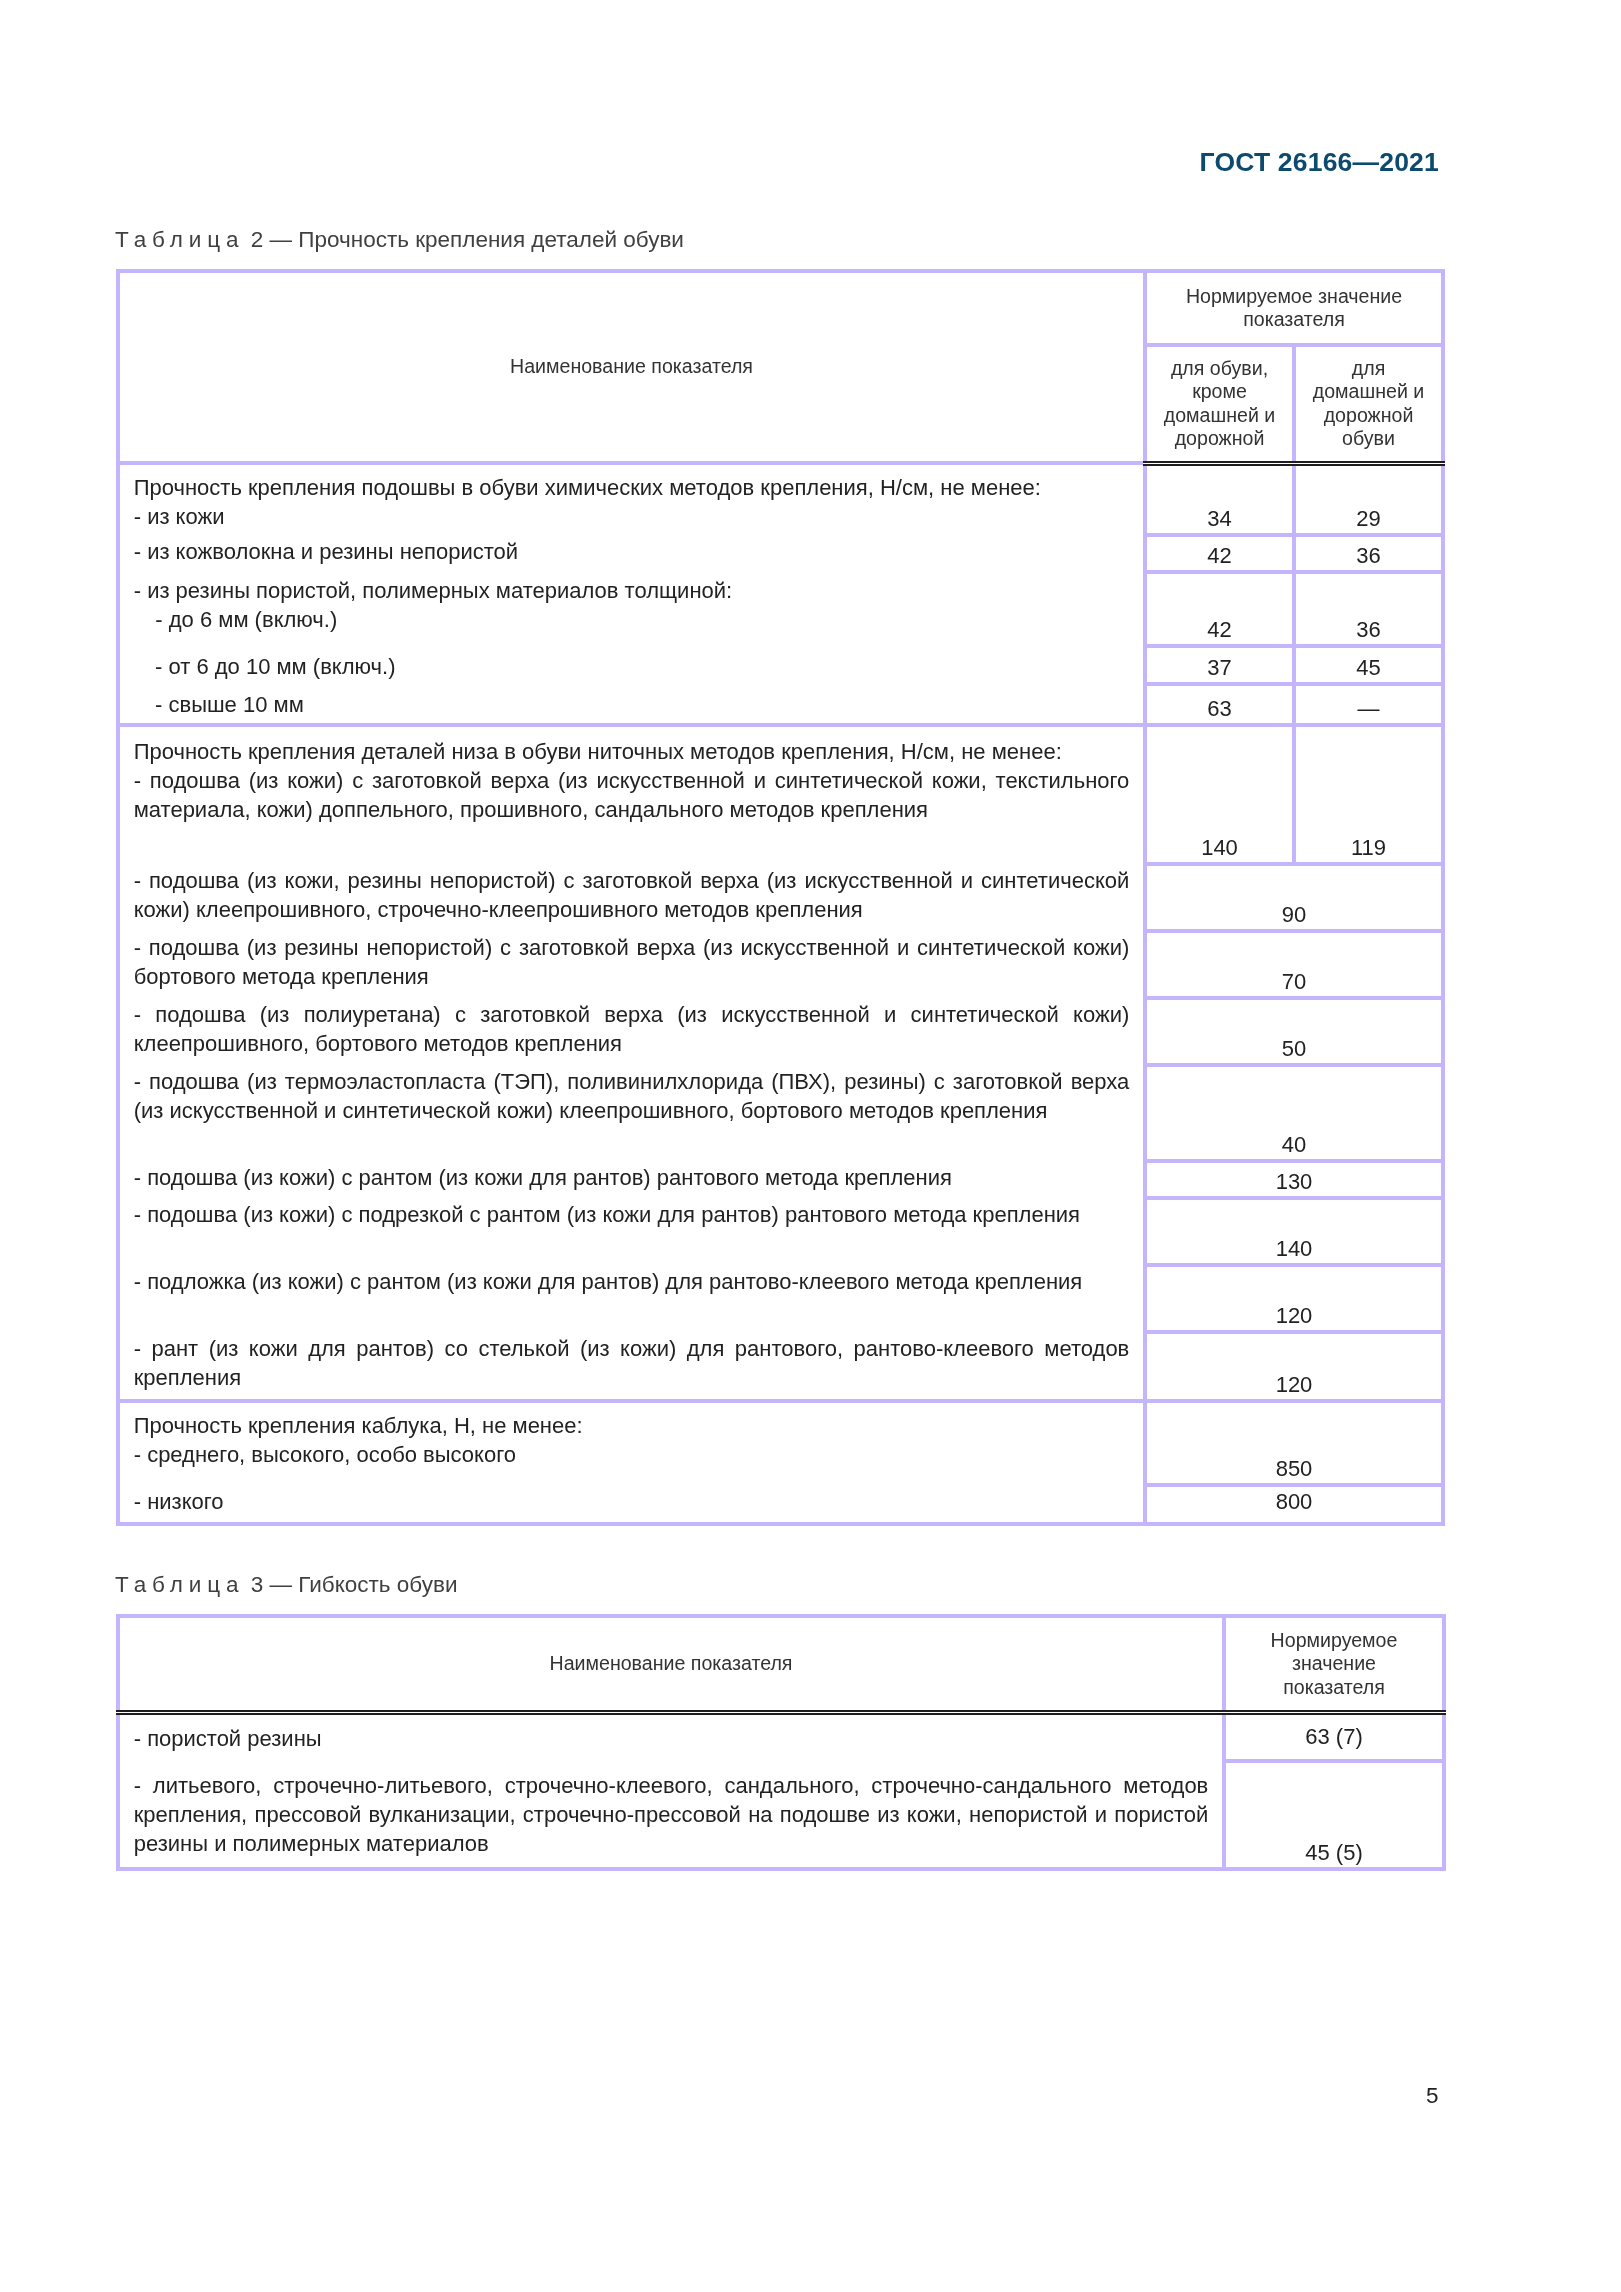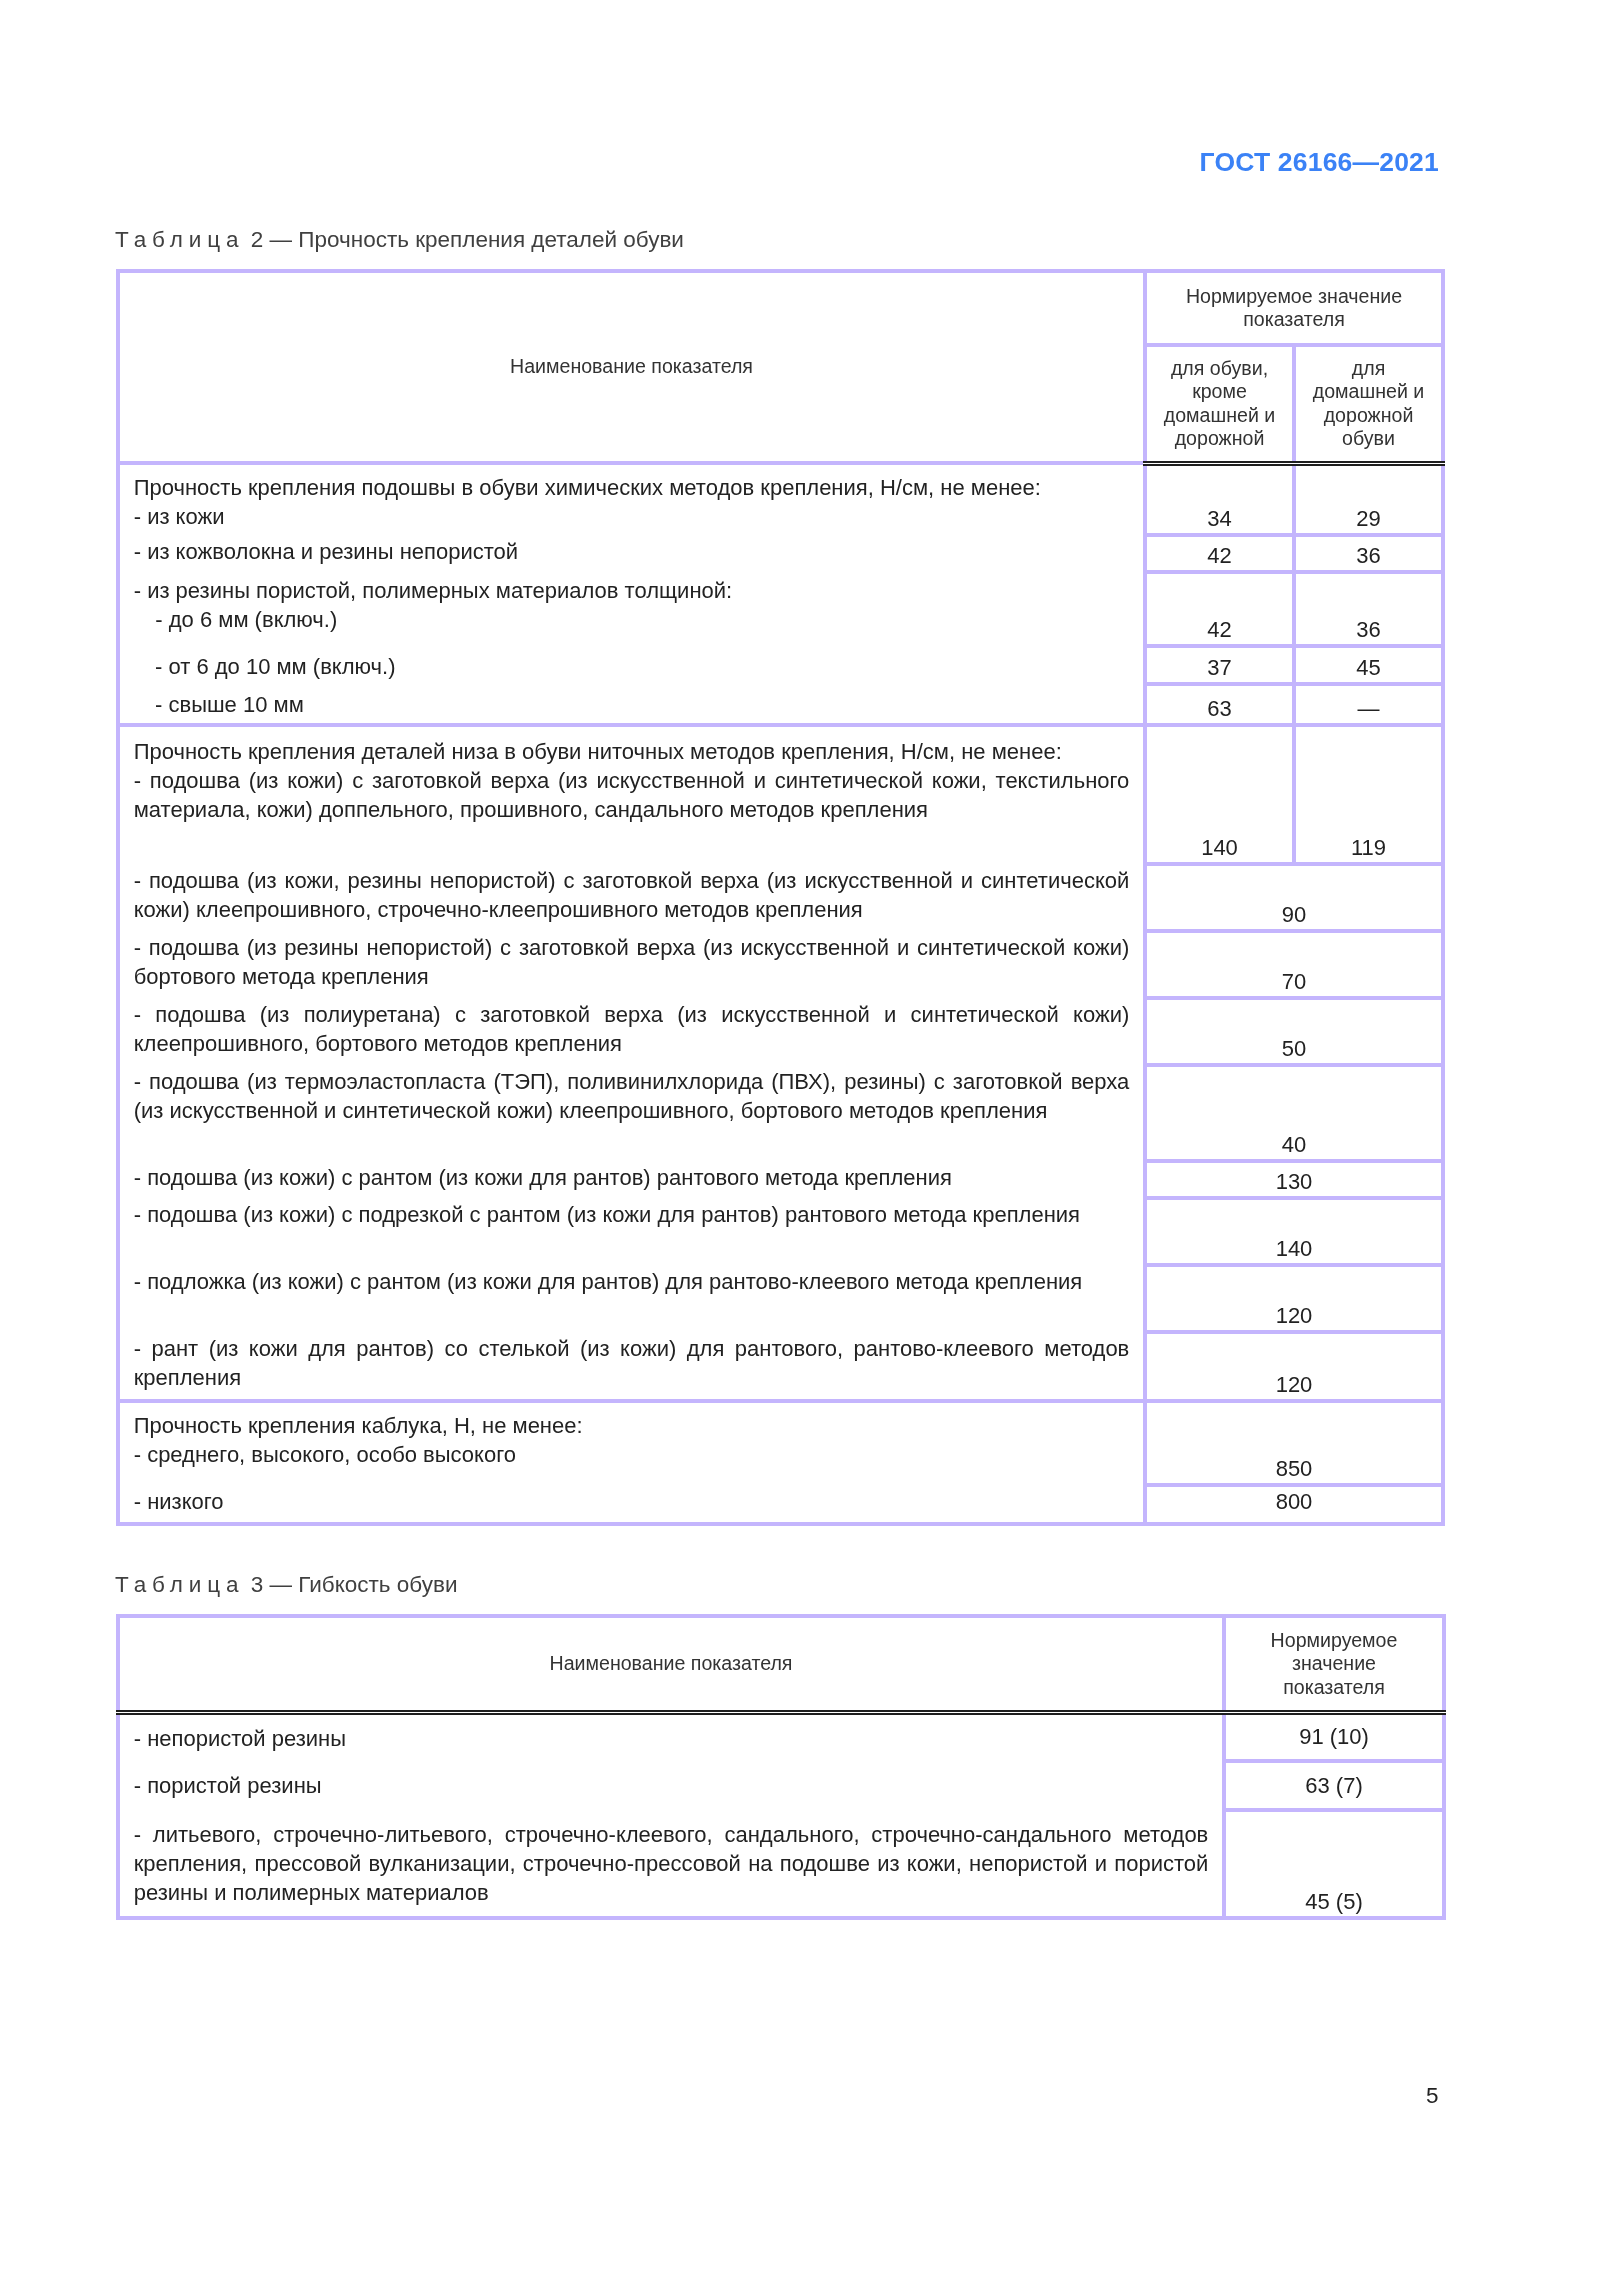--- a/index.html
+++ b/index.html
@@ -2,21 +2,21 @@
 <html><head>
 <meta charset="utf-8">
 <style>
   html, body { margin: 0; padding: 0; background: #ffffff; }
   body {
     width: 1621px; height: 2293px; position: relative; overflow: hidden;
     font-family: "Liberation Sans", sans-serif; color: #222222;
   }
   .doc-code {
     position: absolute; right: 182px; top: 147px;
-    font-size: 26.5px; font-weight: bold; letter-spacing: 0.2px; color: #3b82f6;
+    font-size: 26.5px; font-weight: bold; letter-spacing: 0.2px; color: #0c4a6e;
   }
   .caption {
     position: absolute; left: 115px; font-size: 22.5px; color: #404040;
   }
   .caption .sp { letter-spacing: 5.9px; }
   table.t {
     position: absolute; border-collapse: collapse; table-layout: fixed;
     font-size: 22px; line-height: 29px; color: #222;
   }
   table.t td {
@@ -154,24 +154,20 @@
 <table class="t" style="left:116px; top:1614px; width:1325px;">
   <colgroup>
       <col style="width:1106px">
       <col style="width:220px">
     </colgroup>
   <tbody>
       <tr class="hdr-bottom" style="height:96px;">
     <td class="hdr hdr-name">Наименование показателя</td>
     <td class="hdr" style="padding:0 29px;">Нормируемое значение показателя</td>
   </tr>
-  <tr style="height:49px;">
-    <td class="name-cell noborder-b noborder-t" style="padding-top:9.8px !important;">- непористой резины</td>
-    <td class="val" style="vertical-align:middle !important;">91 (10)</td>
-  </tr>
   <tr style="height:49px;padding-left:21px;">
     <td class="name-cell noborder-b noborder-t" style="padding-top:9.8px !important;">- пористой резины</td>
     <td class="val" style="vertical-align:middle !important;">63 (7)</td>
   </tr>
   <tr style="height:108px;">
     <td class="name-cell noborder-t" style="padding-top:9.8px !important;">- литьевого, строчечно-литьевого, строчечно-клеевого, сандального, строчечно-сандального методов крепления, прессовой вулканизации, строчечно-прессовой на подошве из кожи, непористой и пористой резины и полимерных материалов</td>
     <td class="val">45 (5)</td>
   </tr>
 </tbody>
   </table>

